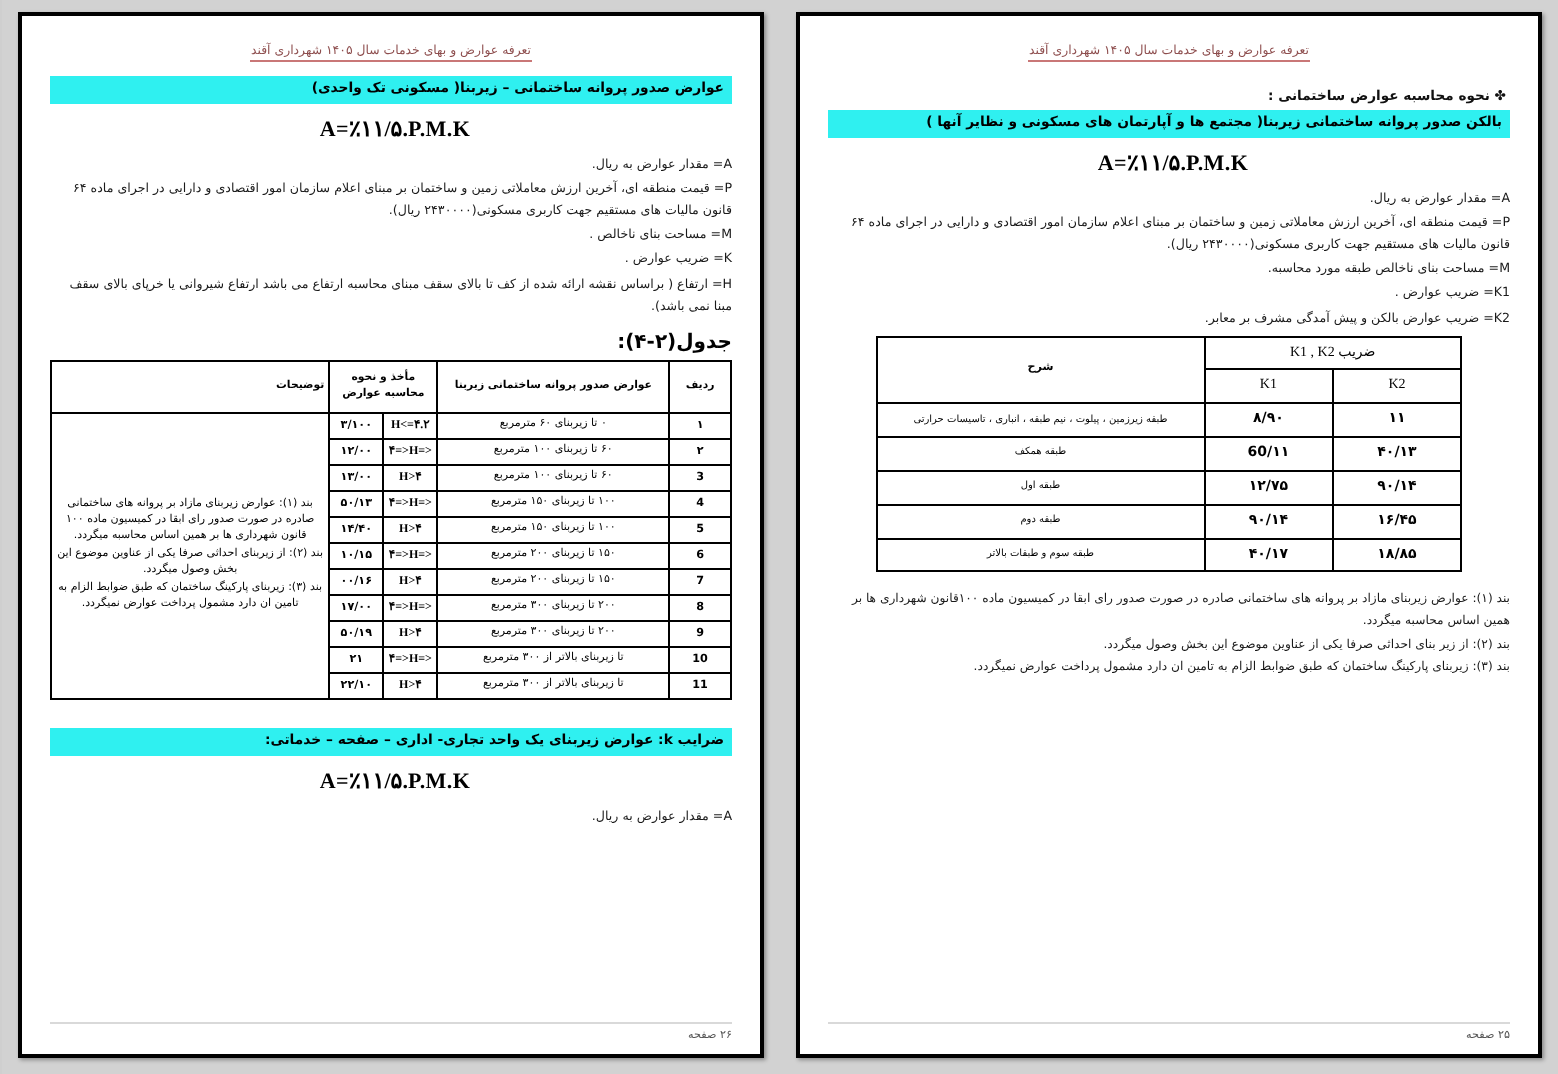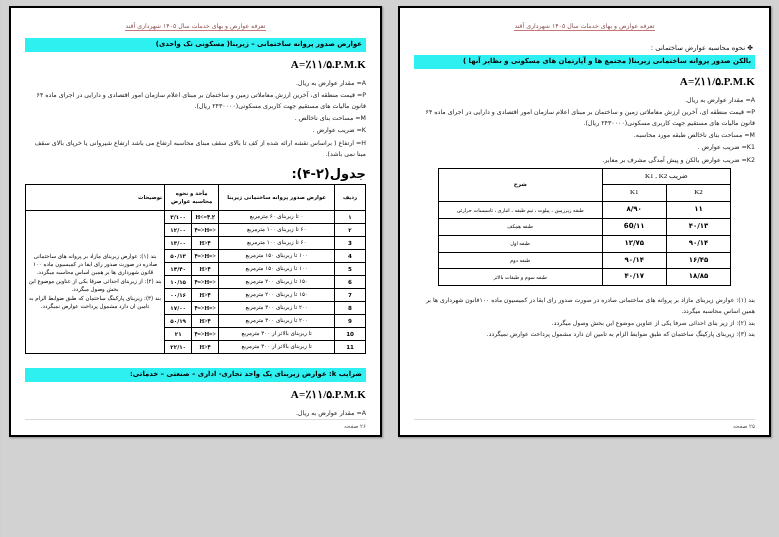--- a/index.html
+++ b/index.html
@@ -23,21 +23,21 @@
     height: 537px;
     background: #d2d2d2;
     padding: 6px 8px 8px 8px;
   }
   .page-slot.right-slot { order: 1; }
   .page-slot.left-slot  { order: 2; }
 
   .page {
     position: relative;
     width: 100%;
-    height: 431px;
+    height: 523px;
     background: #ffffff;
     border: 2px solid #000000;
     box-shadow: 1px 1px 2px rgba(0,0,0,0.35);
     padding: 10px 14px 6px 14px;
     overflow: hidden;
     direction: rtl;
     text-align: right;
   }
 
   .doc-header {
@@ -48,21 +48,21 @@
     margin: 4px 0 2px 0;
     opacity: 0.85;
   }
   .doc-header .hl-underline {
     border-bottom: 0.6px solid #c06060;
     padding-bottom: 0.5px;
   }
 
   .bullet-line {
     font-size: 6.8px;
-    font-weight: normal;
+    font-weight: bold;
     color: #111;
     margin: 8px 2px 3px 0;
     text-align: right;
   }
 
   .hl-title {
     background: #2ff0f0;
     color: #000;
     font-size: 6.9px;
     font-weight: bold;
@@ -71,38 +71,38 @@
     margin: 2px 0 6px 0;
     text-align: right;
     line-height: 1.25;
   }
 
   .formula {
     font-family: "Liberation Serif", "DejaVu Serif", serif;
     font-weight: bold;
     font-size: 11px;
     direction: ltr;
-    text-align: right;
+    text-align: center;
     margin: 4px 0 7px 4px;
     letter-spacing: 0.2px;
     color: #000;
   }
 
   .deflist { margin: 0; padding: 0; }
   .defline {
     font-size: 6.3px;
     line-height: 1.72;
     color: #1a1a1a;
     text-align: right;
     margin-bottom: 1.5px;
     padding-left: 6px;
   }
 
   .tbl-caption {
-    font-size: 13px;
+    font-size: 10px;
     font-weight: bold;
     margin: 7px 0 3px 0;
     text-align: right;
     direction: rtl;
   }
 
   table.doc-table {
     border-collapse: collapse;
     width: 100%;
     direction: rtl;
@@ -396,21 +396,21 @@
             <td><span class="num">11</span></td>
             <td>تا زیربنای بالاتر از ۳۰۰ مترمربع</td>
             <td><span class="mono-h">H&gt;۴</span></td>
             <td><span class="num">٢٢/١٠</span></td>
           </tr>
         </tbody>
       </table>
 
       <div class="spacer-md"></div>
 
-      <span class="hl-title">ضرایب k: عوارض زیربنای یک واحد تجاری- اداری – صنعتی – خدماتی:</span>
+      <span class="hl-title">ضرایب k: عوارض زیربنای یک واحد تجاری- اداری – صفحه – خدماتی:</span>
 
       <div class="formula">A=٪١١/۵.P.M.K</div>
 
       <div class="deflist">
         <div class="defline">A= مقدار عوارض به ریال.</div>
       </div>
 
       <div class="page-footer">
         <div class="footer-rule"></div>
         <div class="footer-num">۲۶ صفحه</div>

